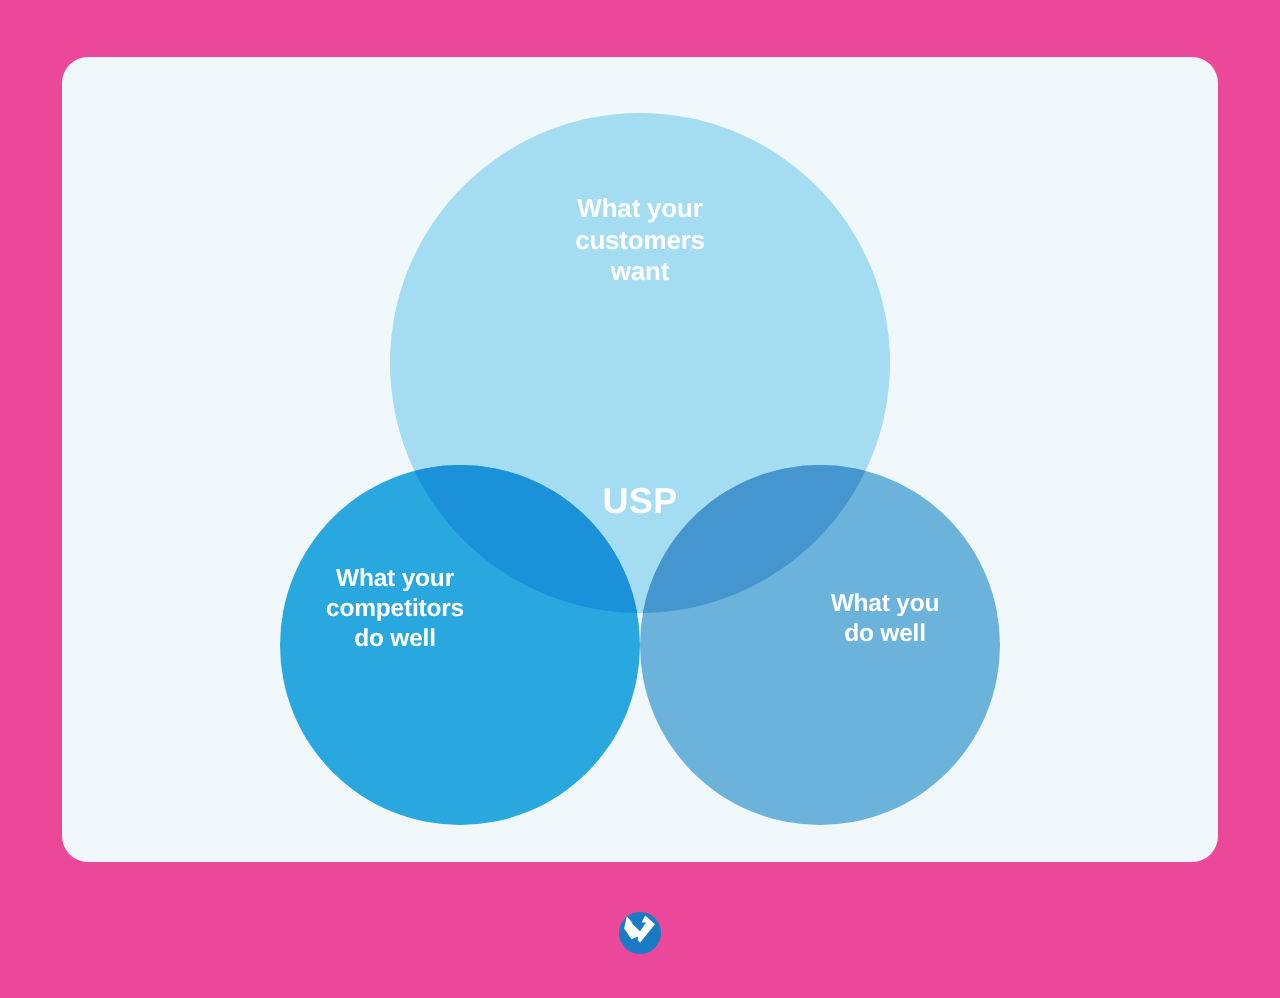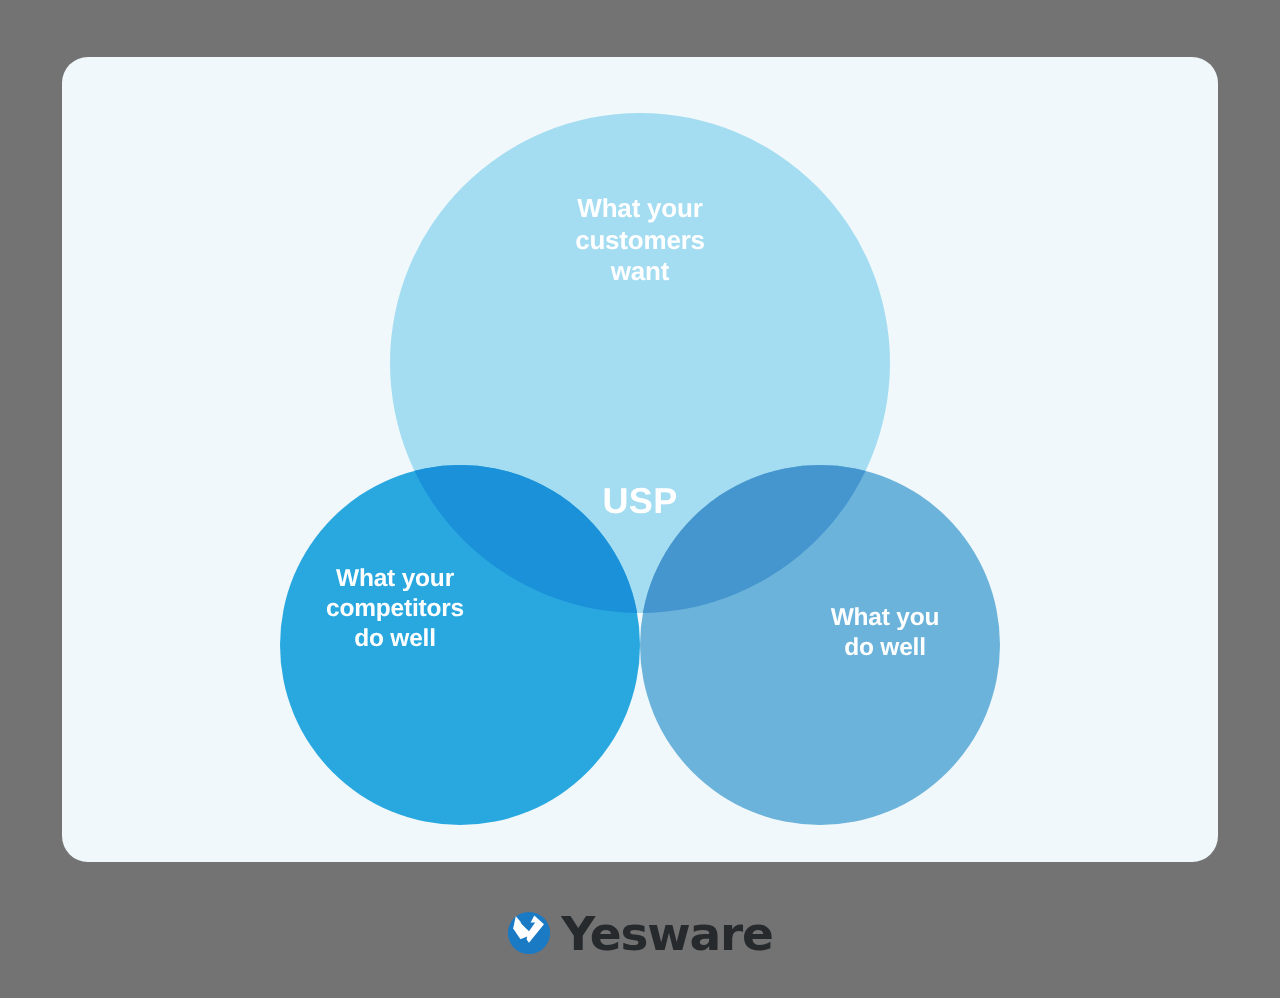--- a/index.html
+++ b/index.html
@@ -11,21 +11,21 @@
     width: 1280px;
     height: 998px;
     font-family: "Liberation Sans", sans-serif;
     overflow: hidden;
     position: relative;
   }
 
   #root {
     position: absolute;
     inset: 0;
-    background: #737373;
+    background: #ec4899;
   }
 
   
   .card {
     position: absolute;
     left: 62px;
     top: 57px;
     width: 1156px;
     height: 805px;
     background: #f1f8fb;
@@ -67,21 +67,20 @@
     left: 252px;
     top: 564px;
     width: 286px;
     font-size: 24.5px;
   }
   .label-right {
     left: 765px;
     top: 589px;
     width: 240px;
     font-size: 24.5px;
-    margin-top: 14px;
   }
   .label-center {
     left: 540px;
     top: 479px;
     width: 200px;
     font-size: 36px;
     letter-spacing: 0.4px;
   }
 
   
@@ -172,16 +171,15 @@
   <div class="logo-row">
     <svg class="logo-mark" viewBox="0 0 100 100" xmlns="http://www.w3.org/2000/svg">
       <circle cx="50" cy="50" r="48" fill="#1b7ac4"></circle>
       <path d="M12 16 L40 50 L24 78 Q10 64 10 48 Q10 30 12 16 Z" fill="#ffffff" opacity="0"></path>
 
       <path d="M20 12 L52 49 L36 72 L14 40 Z" fill="#ffffff"></path>
       <path d="M62 10 L84 30 L50 72 L38 56 Z" fill="#ffffff"></path>
       <path d="M30 26 L64 26 L50 46 Z" fill="#1b7ac4"></path>
       <path d="M26 66 L46 58 L40 82 Z" fill="#1b7ac4"></path>
     </svg>
-    <span class="logo-word">Yesware</span>
   </div>
 
 </div>
 
 </body></html>

